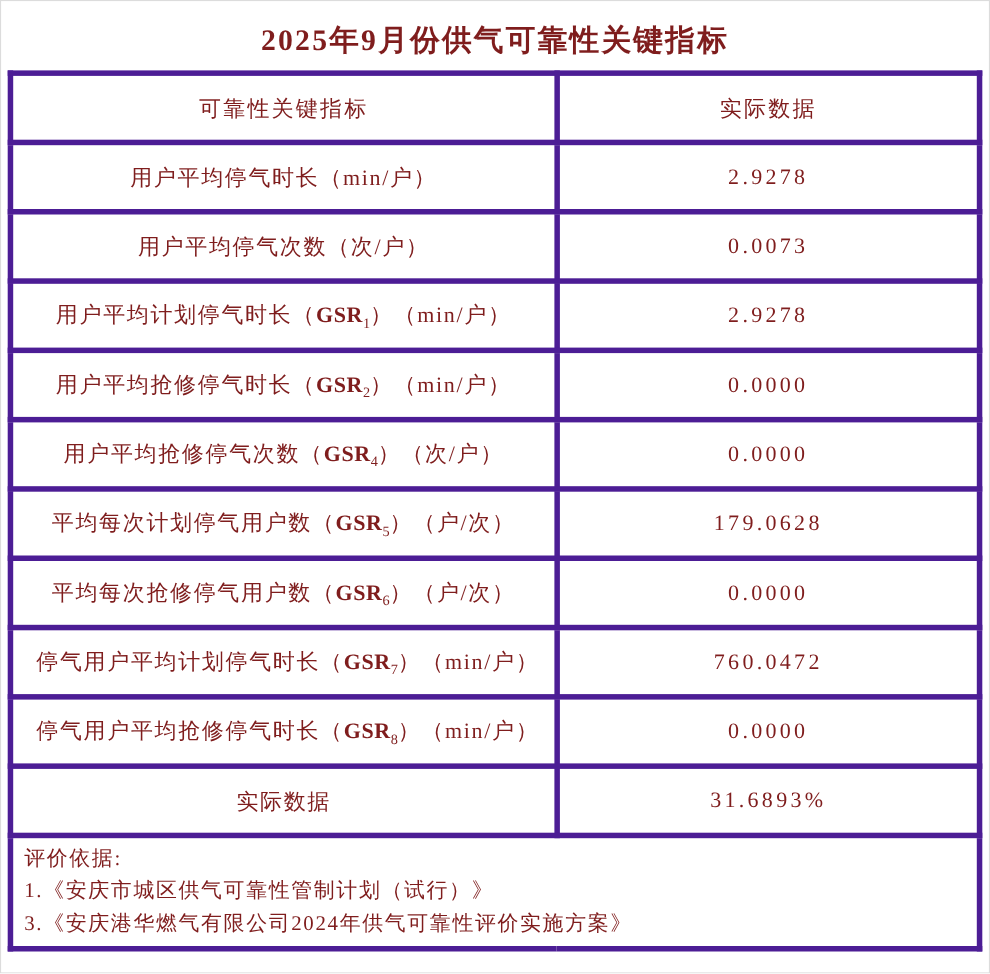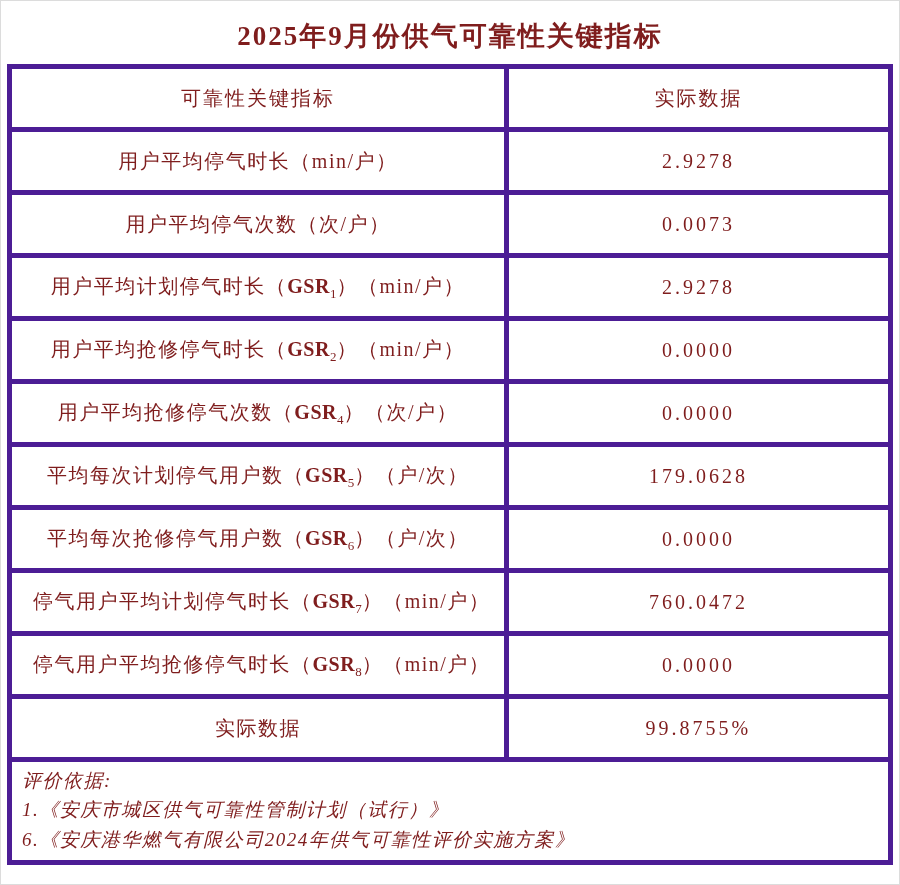--- a/index.html
+++ b/index.html
@@ -73,21 +73,20 @@
     height: 88px;
     text-align: left;
     vertical-align: middle;
     padding: 4px 10px 6px 10px;
     font-size: 19px;
     letter-spacing: 1.5px;
     line-height: 1.55;
   }
   .footer-line {
     white-space: nowrap;
-    font-style: italic;
   }
 </style>
 </head>
 <body>
 
 <div class="page">
   <div class="title">2025年9月份供气可靠性关键指标</div>
   <table class="kpi-table">
     <thead>
       <tr>
@@ -127,26 +126,26 @@
         <tr>
           <td class="col-indicator">停气用户平均计划停气时长（<span class="gsr">GSR</span><sub class="gsr-sub">7</sub>）（min/户）</td>
           <td class="col-value">760.0472</td>
         </tr>
         <tr>
           <td class="col-indicator">停气用户平均抢修停气时长（<span class="gsr">GSR</span><sub class="gsr-sub">8</sub>）（min/户）</td>
           <td class="col-value">0.0000</td>
         </tr>
         <tr>
           <td class="col-indicator">实际数据</td>
-          <td class="col-value">99.8755%</td>
+          <td class="col-value">31.6893%</td>
         </tr>
       </tbody>
     <tfoot>
       <tr>
         <td colspan="2" class="footer-cell">
           <div class="footer-line">评价依据:</div>
           <div class="footer-line">1.《安庆市城区供气可靠性管制计划（试行）》</div>
-          <div class="footer-line">6.《安庆港华燃气有限公司2024年供气可靠性评价实施方案》</div>
+          <div class="footer-line">3.《安庆港华燃气有限公司2024年供气可靠性评价实施方案》</div>
         </td>
       </tr>
     </tfoot>
   </table>
 </div>
 
 </body></html>

